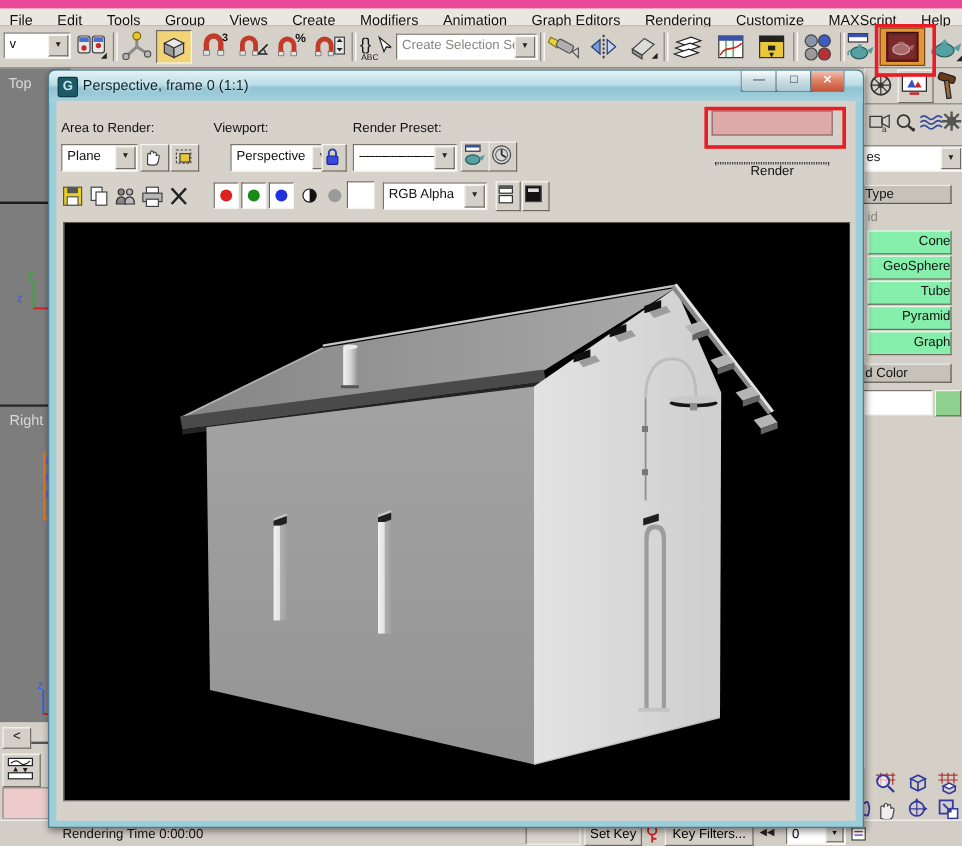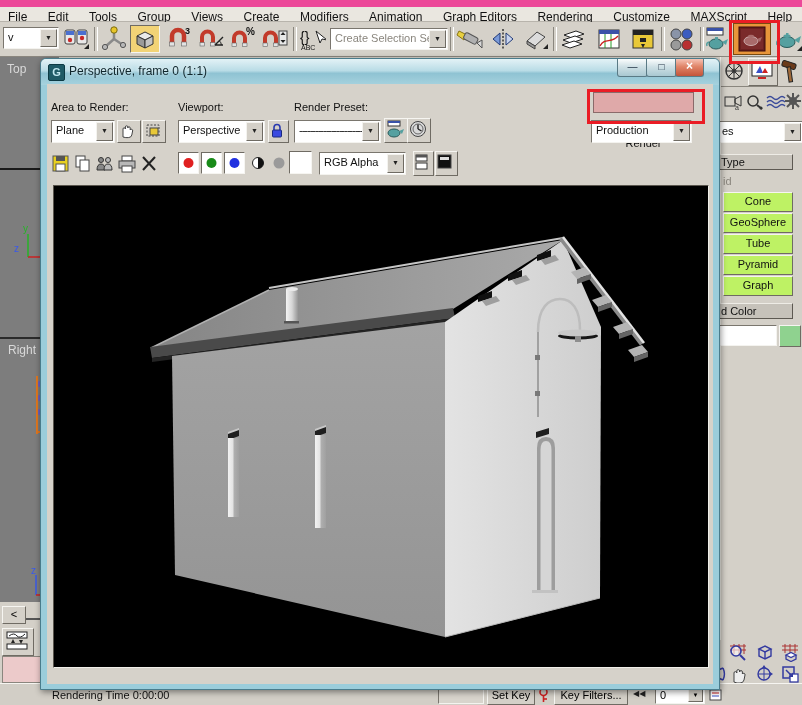--- a/index.html
+++ b/index.html
@@ -21,21 +21,21 @@
   .ibtn{position:absolute;width:22px;height:21px;background:#d4d0c8;border:1px solid;border-color:#f6f5f1 #6f6b63 #6f6b63 #f6f5f1;}
   
   #leftstrip{left:0;top:57px;width:59px;height:545px;background:#7d7d7d;}
   .vplabel{position:absolute;font-size:12px;color:#d9d9d9;}
   
   #rwin{left:40px;top:58px;width:680px;height:632px;background:#9bcddb;border-radius:6px 6px 0 0;box-shadow:1px 2px 6px rgba(0,0,0,.45);z-index:10;border:1px solid #4a7c8c;box-sizing:border-box;}
   #rtitle{position:absolute;left:0;top:0;right:0;height:26px;background:linear-gradient(#e3f2f6,#b9dce6 45%,#8fc3d3 55%,#a6d2de);border-radius:5px 5px 0 0;}
   #rclient{position:absolute;left:6px;top:25px;width:666px;height:600px;background:#d6d2ca;}
   .wbtn{position:absolute;top:0;height:17px;border:1px solid #5a7a85;border-top:none;border-radius:0 0 3px 3px;background:linear-gradient(#fbfdfd,#cfe0e5 45%,#a9c8d1);text-align:center;font-size:10px;line-height:15px;color:#234;}
   .rolloutbar{position:absolute;height:16px;background:#c6c2ba;border:1px solid;border-color:#eeece6 #5d5952 #5d5952 #eeece6;font-size:11px;color:#111;padding:0 3px;box-sizing:border-box;line-height:14px;}
-  .objbtn{position:absolute;left:2px;width:68px;height:18px;background:#bef264;border:1px solid;border-color:#f6f5f1 #6f6b63 #6f6b63 #f6f5f1;font-size:11px;text-align:center;line-height:16px;color:#111;}
+  .objbtn{position:absolute;left:2px;width:68px;height:18px;background:#86efac;border:1px solid;border-color:#f6f5f1 #6f6b63 #6f6b63 #f6f5f1;font-size:11px;text-align:right;line-height:16px;color:#111;}
   .redbox{position:absolute;border:3px solid #ea1c25;z-index:50;}
   #statusbar{left:0;top:683px;width:802px;height:22px;background:#d2cec6;border-top:1px solid #f6f5f1;box-sizing:border-box;z-index:5;}
   .navicon{position:absolute;width:22px;height:20px;}
 </style>
 </head>
 <body>
 
 <div id="root">
 
   <div id="menubar" class="abs">
@@ -424,21 +424,21 @@
         <svg width="20" height="19">
             <path d="M5 16 V8 a1.2 1.2 0 0 1 2.4 0 V6 a1.2 1.2 0 0 1 2.4 0 V7 a1.2 1.2 0 0 1 2.4 0 V9 a1.2 1.2 0 0 1 2.4 1 l-.8 4 a3.5 3.5 0 0 1 -3.5 2.6 h-2.5 z" fill="#fff" stroke="#444"></path>
           </svg>
       </div>
       <div class="ibtn" style="left:95px;top:36px;">
         <svg width="20" height="19">
             <rect x="4" y="4" width="12" height="11" fill="none" stroke="#444" stroke-dasharray="2,1.5"></rect>
             <rect x="7" y="7" width="8" height="7" fill="#e8c838" stroke="#444"></rect>
           </svg>
       </div>
-      <div class="combo" style="left:131px;top:36px;width:85px;height:21px;">
+      <div class="combo" style="left:145px;top:36px;width:85px;height:21px;">
         <span class="txt">Perspective</span>
         <span class="arr">▼</span>
       </div>
       <div class="ibtn" style="left:221px;top:36px;width:19px;">
         <svg width="16" height="19">
             <path d="M5 9 V6.5 a3 3 0 0 1 6 0 V9" fill="none" stroke="#2a3ab0" stroke-width="1.6"></path>
             <rect x="3.5" y="9" width="9" height="7" rx="1" fill="#3a4ae0" stroke="#1a2a80"></rect>
           </svg>
       </div>
       <div class="combo" style="left:247px;top:36px;width:85px;height:21px;">
@@ -456,24 +456,20 @@
       <div class="ibtn" style="left:360px;top:34px;height:23px;">
         <svg width="20" height="21">
             <circle cx="10" cy="10" r="7.5" fill="#d8d8d8" stroke="#444"></circle>
             <circle cx="10" cy="10" r="5" fill="none" stroke="#666"></circle>
             <line x1="10" y1="10" x2="10" y2="5.5" stroke="#222" stroke-width="1.4"></line>
             <line x1="10" y1="10" x2="13.5" y2="12" stroke="#222" stroke-width="1.4"></line>
           </svg>
       </div>
       <div class="abs" style="left:546px;top:8px;width:101px;height:21px;background:#dfa9a9;border:1px solid #8a6a6a;box-sizing:border-box;">
         <div class="abs" style="left:2px;top:2px;right:2px;bottom:2px;border:1px dotted #333;font-size:11px;text-align:center;line-height:15px;color:#111;margin-top:40px;"><span>Render</span></div>
-      </div>
-      <div class="combo" style="left:544px;top:36px;width:99px;height:21px;">
-        <span class="txt">Production</span>
-        <span class="arr">▼</span>
       </div>
 
       <div class="abs" style="left:4px;top:70px;width:22px;height:20px;">
         <svg width="20" height="19">
             <rect x="2" y="2" width="15" height="15" fill="#e8d020" stroke="#555"></rect>
             <rect x="5" y="2" width="9" height="5" fill="#555"></rect>
             <rect x="5" y="10" width="9" height="7" fill="#fff" stroke="#555"></rect>
           </svg>
       </div>
       <div class="abs" style="left:26px;top:70px;width:22px;height:20px;">

